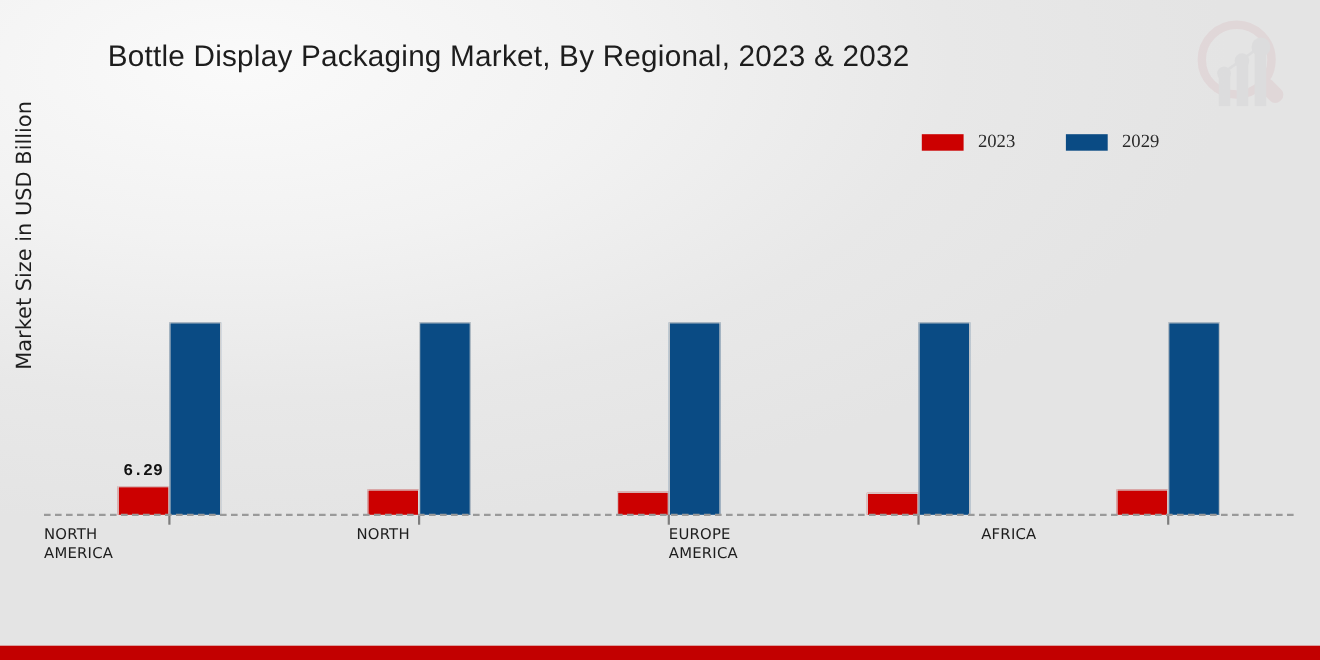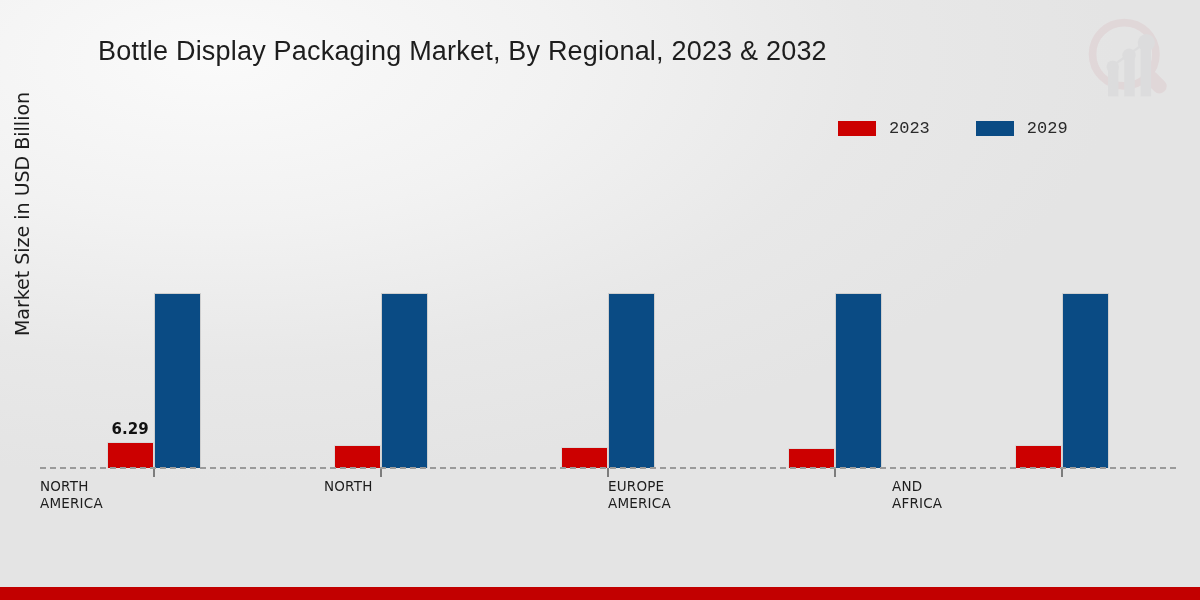--- a/index.html
+++ b/index.html
@@ -26,34 +26,34 @@
     font-family:Liberation Sans, sans-serif;
     white-space:nowrap;font-weight:400;margin-left:40px;
   }
   
   .legend{
     position:absolute;left:838px;top:119px;
     display:flex;align-items:center;gap:46px;
   }
   .legend-item{display:flex;align-items:center;gap:13px;}
   .legend-swatch{width:38px;height:15px;display:block;}
-  .legend-label{font-size:17px;color:#2a2a2a;font-family:Liberation Mono, monospace;}
+  .legend-label{font-size:17px;color:#2a2a2a;font-family:Liberation Serif, serif;}
   
   .ylabel{
     position:absolute;left:-148px;top:203px;width:340px;
     transform:rotate(-90deg);transform-origin:center center;
     text-align:center;font-size:19px;color:#1d1d1d;white-space:nowrap;
   }
   .baseline{
     position:absolute;left:40px;top:467px;width:1136px;height:0;
     border-top:2px dashed #9a9a9a;
   }
   .groups{
     position:absolute;left:40px;top:180px;width:1136px;height:288px;
-    display:flex;align-items:center;
+    display:flex;align-items:center;font-family:Liberation Mono, monospace;
   }
   .group{
     flex:1 1 0;height:100%;position:relative;
     display:flex;align-items:flex-end;justify-content:center;
   }
   .bar{
     width:47px;position:relative;box-sizing:border-box;
   }
   .bar.y2023{background:#cc0000;border:1px solid #d9d9d9;border-bottom:none;}
   .bar.y2032{background:#0a4b84;border:1px solid #cfcfcf;border-bottom:none;}
@@ -153,20 +153,19 @@
       <div class="cat-line">AMERICA</div>
     </div>
     <div class="cat">
       <div class="cat-line">NORTH</div>
     </div>
     <div class="cat">
       <div class="cat-line">EUROPE</div>
       <div class="cat-line">AMERICA</div>
     </div>
     <div class="cat">
-      <div class="cat-line">AND</div>
       <div class="cat-line">AFRICA</div>
     </div>
   </div>
 
   <div class="footer-bar"></div>
 
 </div>
 
 </body></html>

